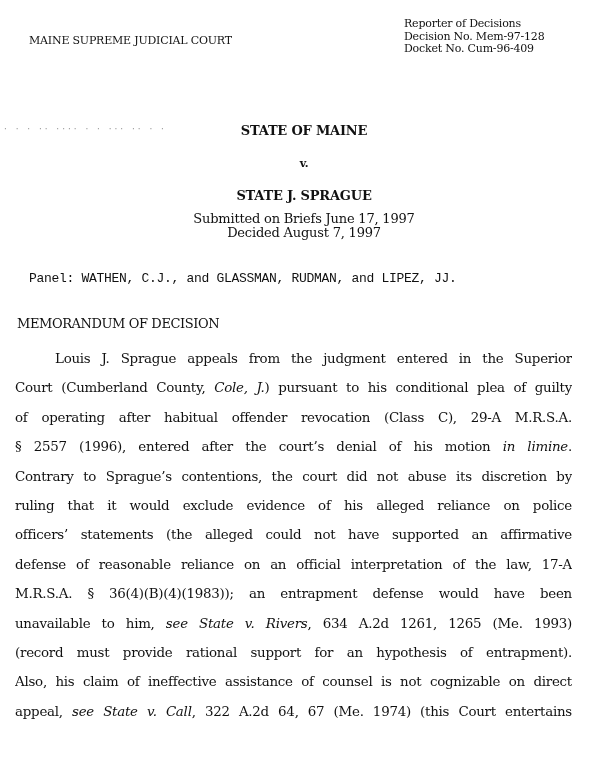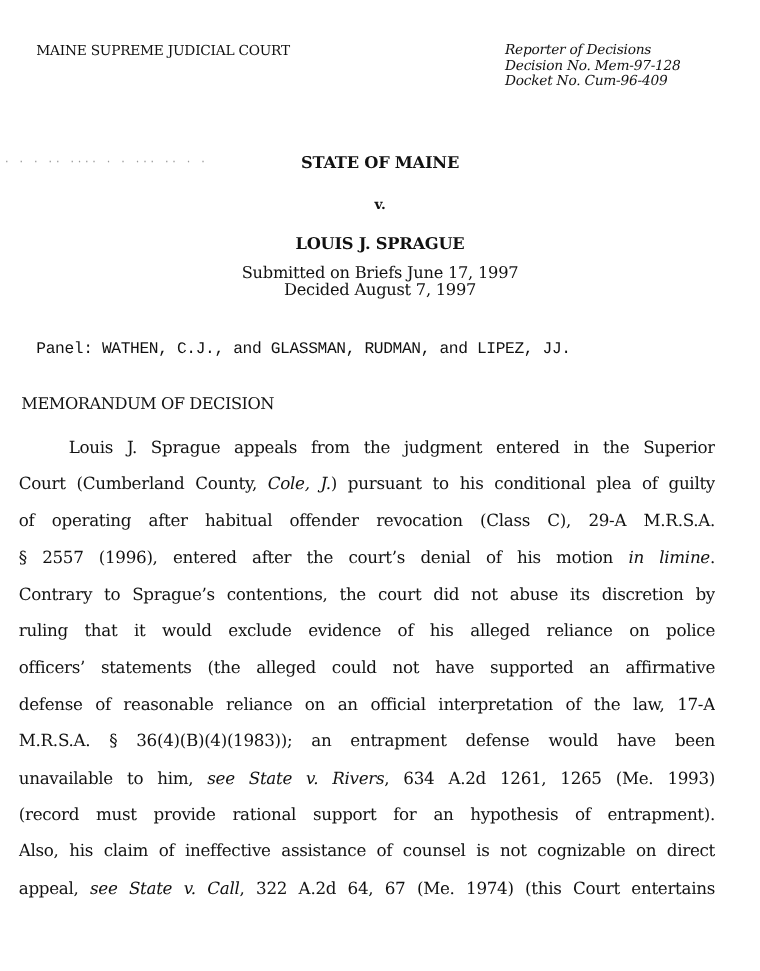--- a/index.html
+++ b/index.html
@@ -4,21 +4,21 @@
 <style>
   html, body { margin: 0; padding: 0; }
   body {
     width: 608px; height: 777px; overflow: hidden;
     background: #ffffff; color: #111111;
     font-family: "DejaVu Serif", "Liberation Serif", serif;
     position: relative;
   }
   .abs { position: absolute; white-space: nowrap; }
   .court { left: 29px; top: 34px; font-size: 11px; letter-spacing: -0.2px; }
-  .reporter { left: 404px; top: 34px; font-size: 11px; line-height: 12.5px; letter-spacing: -0.2px; font-style: italic; }
+  .reporter { left: 404px; top: 18px; font-size: 11px; line-height: 12.5px; letter-spacing: -0.2px; }
   .center { left: 0; width: 608px; text-align: center; }
   .caption { font-size: 13px; letter-spacing: -0.2px; font-weight: bold; }
   .dates { font-size: 13px; line-height: 14px; letter-spacing: -0.2px; }
   .panel { left: 29px; top: 271px; font-size: 13px; letter-spacing: -0.3px; font-family: Liberation Mono, monospace; }
   .memo { left: 17px; top: 316px; font-size: 13px; letter-spacing: -0.4px; }
   .body-text {
     position: absolute; left: 15px; top: 344px; width: 557px;
     font-size: 13.4px; line-height: 29.4px; text-align: justify;
     letter-spacing: -0.25px;
   }
@@ -38,21 +38,21 @@
 <div class="abs reporter">
   <div>Reporter of Decisions</div>
   <div>Decision No. Mem-97-128</div>
   <div>Docket No. Cum-96-409</div>
 </div>
 
 <div class="abs noise">· · · ·· ···· · · ···     ·· ·  ·</div>
 
 <div class="abs center caption" style="top:123px;">STATE OF MAINE</div>
 <div class="abs center caption" style="top:157px; font-size:11px;">v.</div>
-<div class="abs center caption" style="top:188px;">LOUIS J. SPRAGUE</div>
+<div class="abs center caption" style="top:188px;">STATE J. SPRAGUE</div>
 
 <div class="abs center dates" style="top:212px;">
   <div>Submitted on Briefs June 17, 1997</div>
   <div>Decided August 7, 1997</div>
 </div>
 
 <div class="abs panel">Panel:  WATHEN, C.J., and GLASSMAN, RUDMAN, and LIPEZ, JJ.</div>
 
 <div class="abs memo">MEMORANDUM OF DECISION</div>
 

